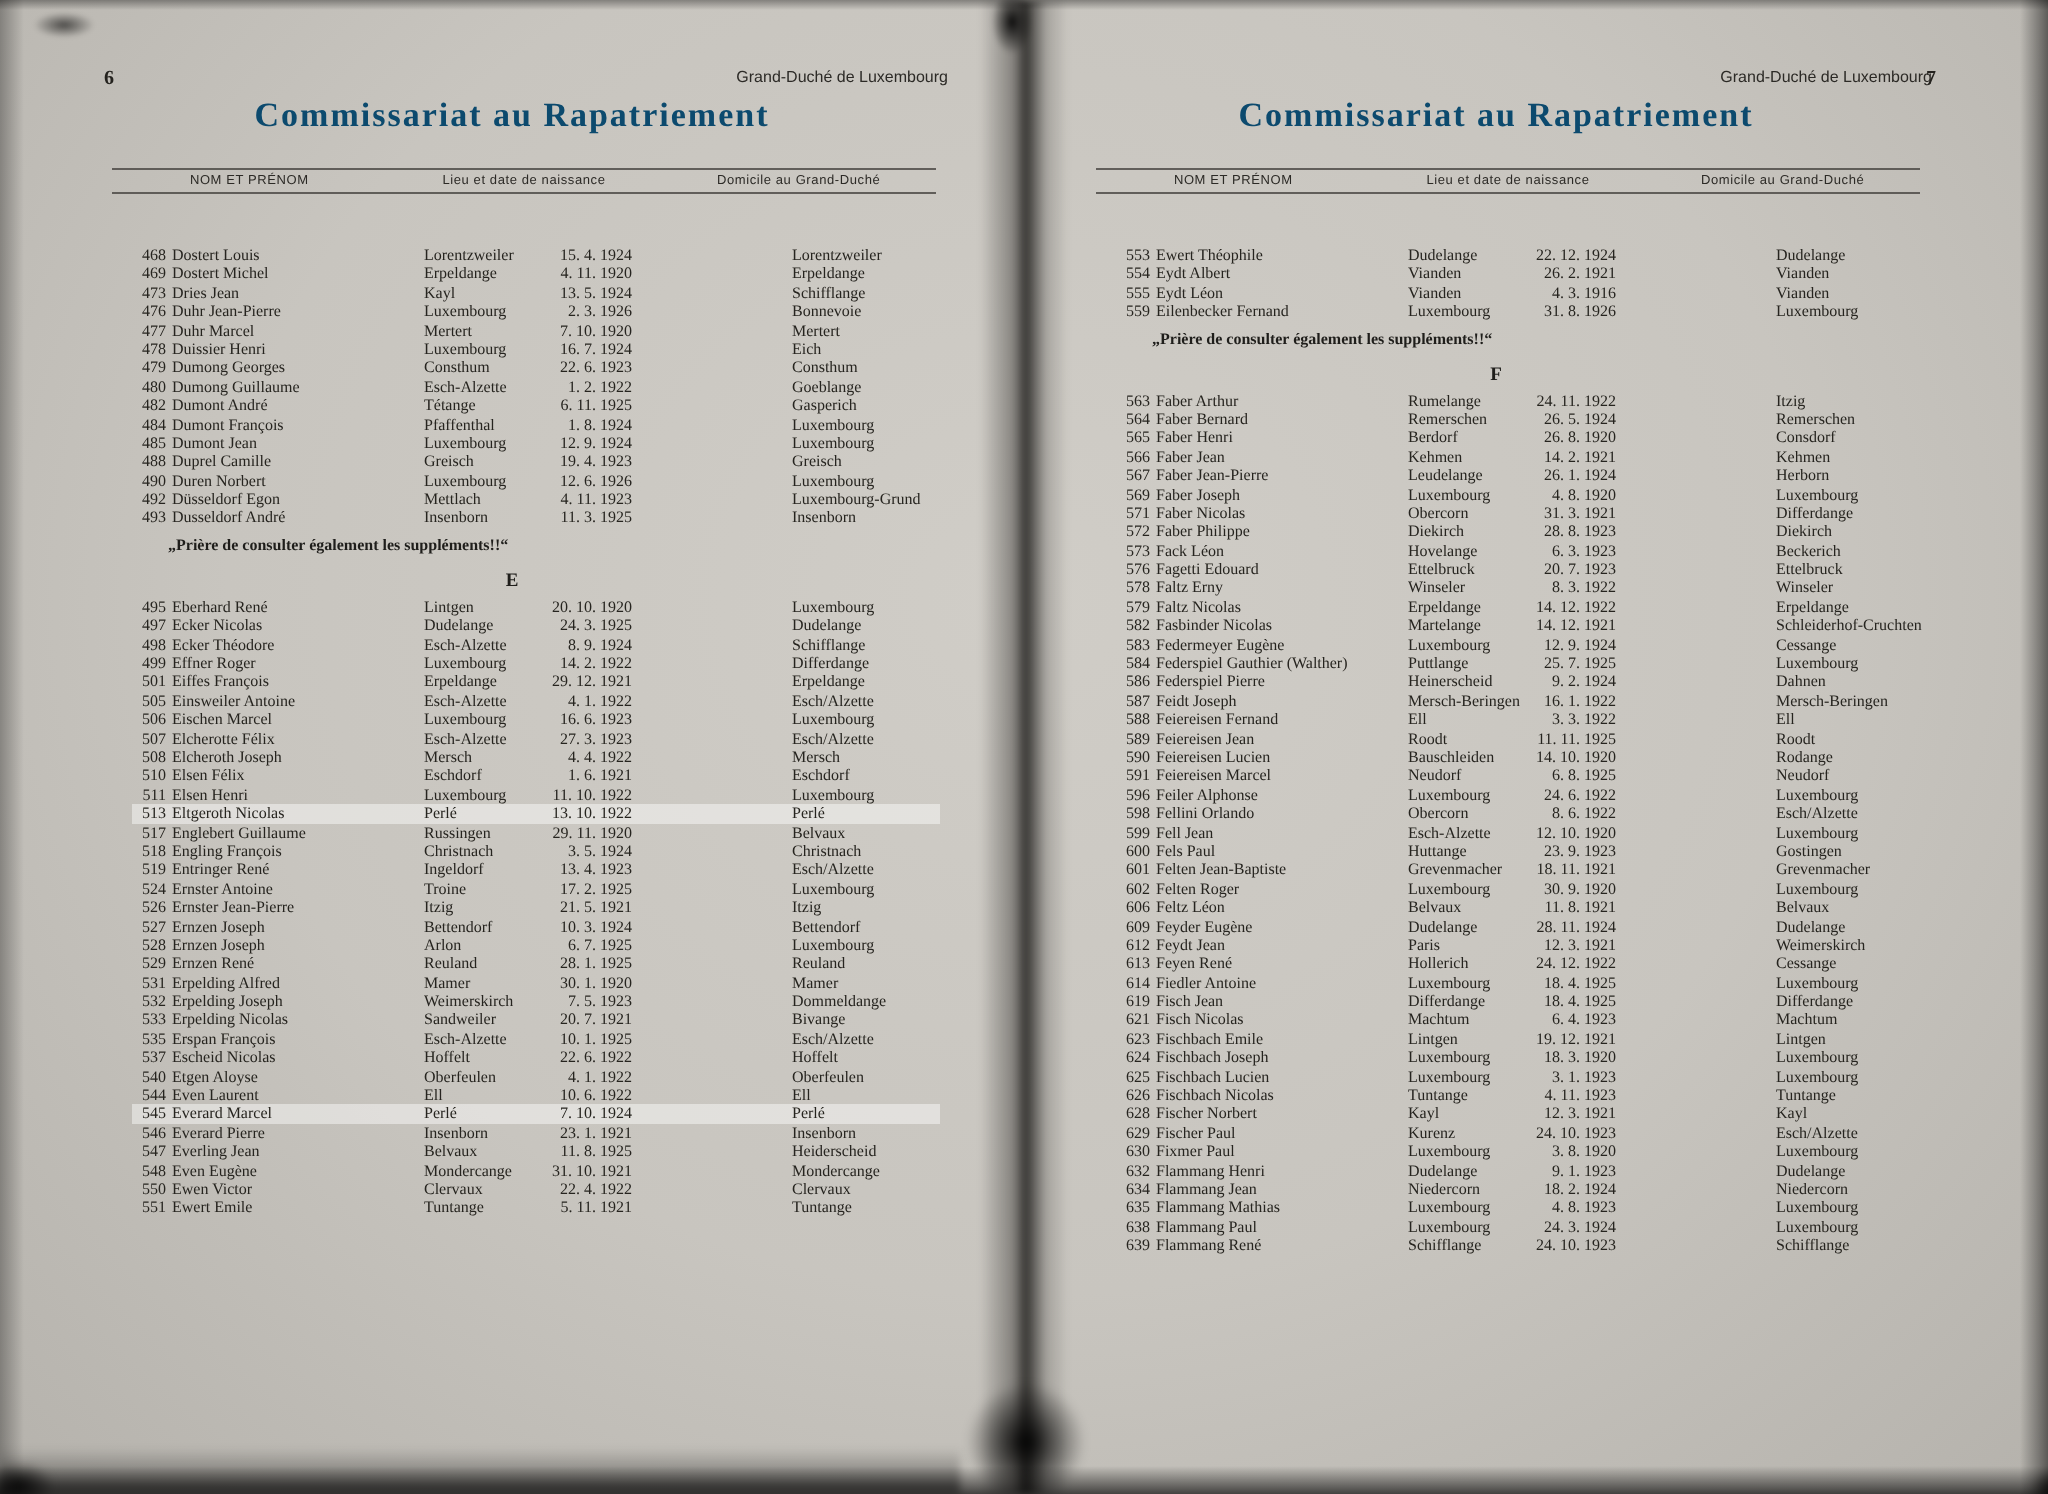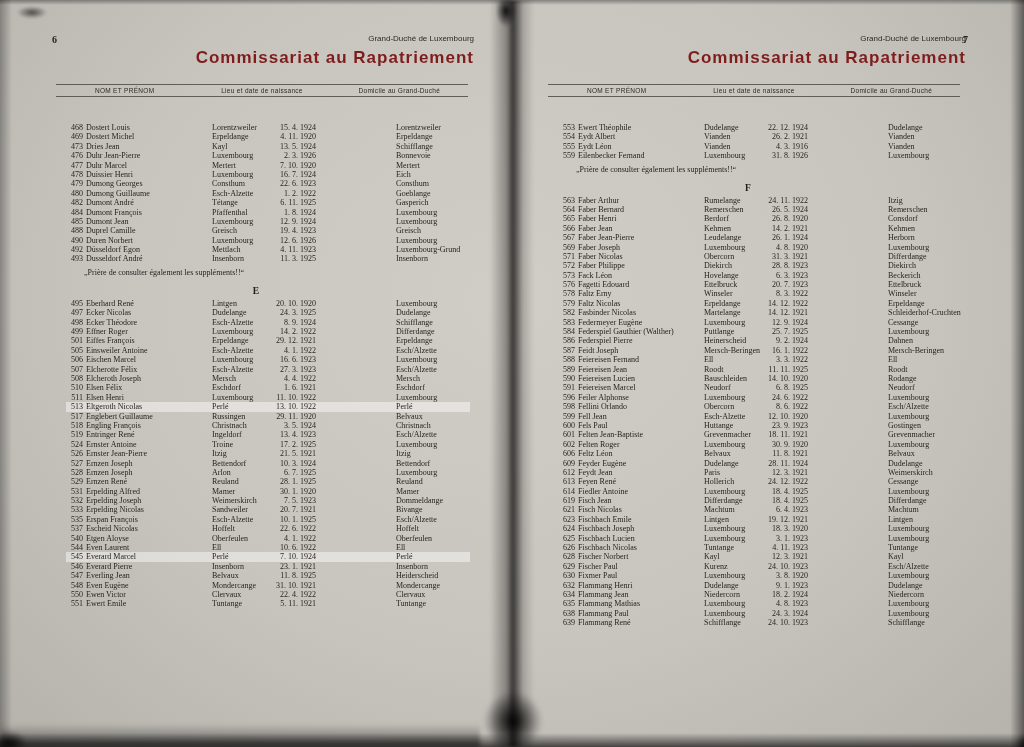--- a/index.html
+++ b/index.html
@@ -40,38 +40,38 @@
 
   
   .page{position:absolute;top:26px;width:436px;height:706px;}
   .page-left{left:38px;}
   .page-right{left:530px;}
   .pagenum{position:absolute;font-size:10px;font-weight:bold;}
   .pagenum-left{left:14px;top:8px;}
   .pagenum-right{right:-2px;top:8px;}
   .region{margin-top:8px;height:10px;line-height:10px;text-align:right;
     font-family:"Liberation Sans", sans-serif;font-size:8px;color:#2c2a26;}
-  .title{margin:4px 0 0 0;text-align:right;
-    font-family:Liberation Sans, sans-serif;font-weight:700;font-size:17px;
-    letter-spacing:1px;color:#7f1d1d;}
+  .title{margin:4px 0 0 0;text-align:center;
+    font-family:Liberation Serif, serif;font-weight:700;font-size:17px;
+    letter-spacing:1px;color:#0c4a6e;}
   .colhead{margin:16px 6px 0 18px;display:flex;
     border-top:1px solid rgba(70,68,64,0.8);border-bottom:1px solid rgba(70,68,64,0.8);
     padding:2px 0;}
   .ch{flex:1;text-align:center;font-family:"Liberation Sans", sans-serif;
     font-size:6.5px;letter-spacing:0.3px;color:#2c2a26;white-space:nowrap;}
   .rows{margin:26px 4px 0 28px;}
   .rows.cont{margin-top:2px;}
   .rows.first-right{margin-top:26px;}
   .row{display:grid;grid-template-columns:20px 126px 62px 46px 1fr;
     height:9.4px;line-height:9.4px;font-size:8px;white-space:nowrap;color:#26241f;}
   .row.hl{background:rgba(255,255,255,0.45);}
   .c-num{text-align:right;padding-right:3px;}
   .c-birthdate{text-align:right;padding-right:4px;}
   .c-domicile{padding-left:76px;}
-  .notice{font-weight:normal;font-size:8px;height:10px;line-height:10px;
+  .notice{font-weight:bold;font-size:8px;height:10px;line-height:10px;
     margin:4px 0 0 46px;white-space:nowrap;color:#1f1e1b;}
   .letter{text-align:center;font-weight:bold;font-size:9.5px;height:11px;line-height:11px;
     margin:8px 0 0 0;color:#1f1e1b;}
 </style>
 </head>
 <body>
 
 <div class="paper"></div>
 
 <div class="page page-left">

